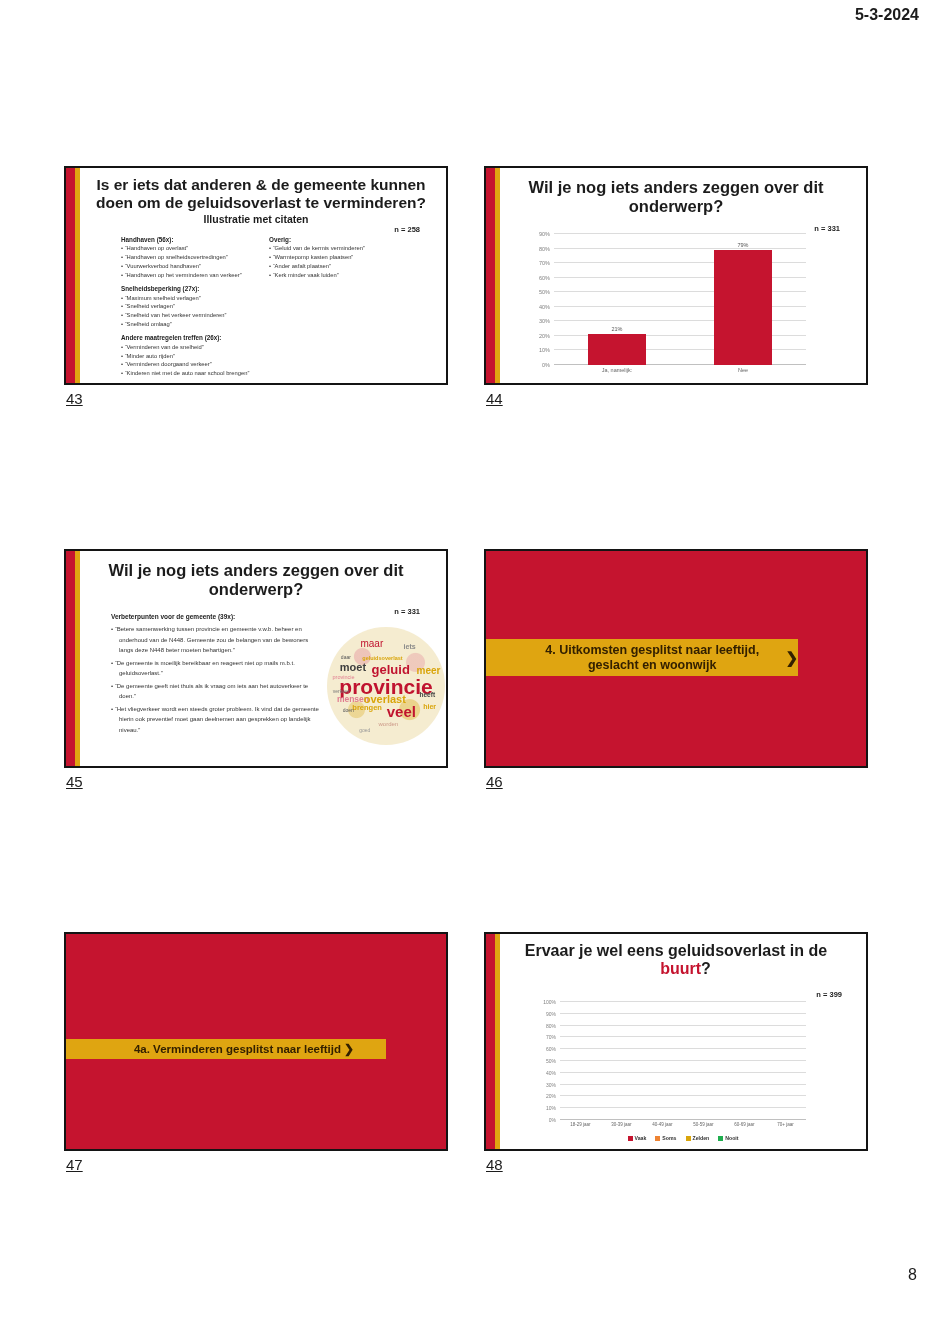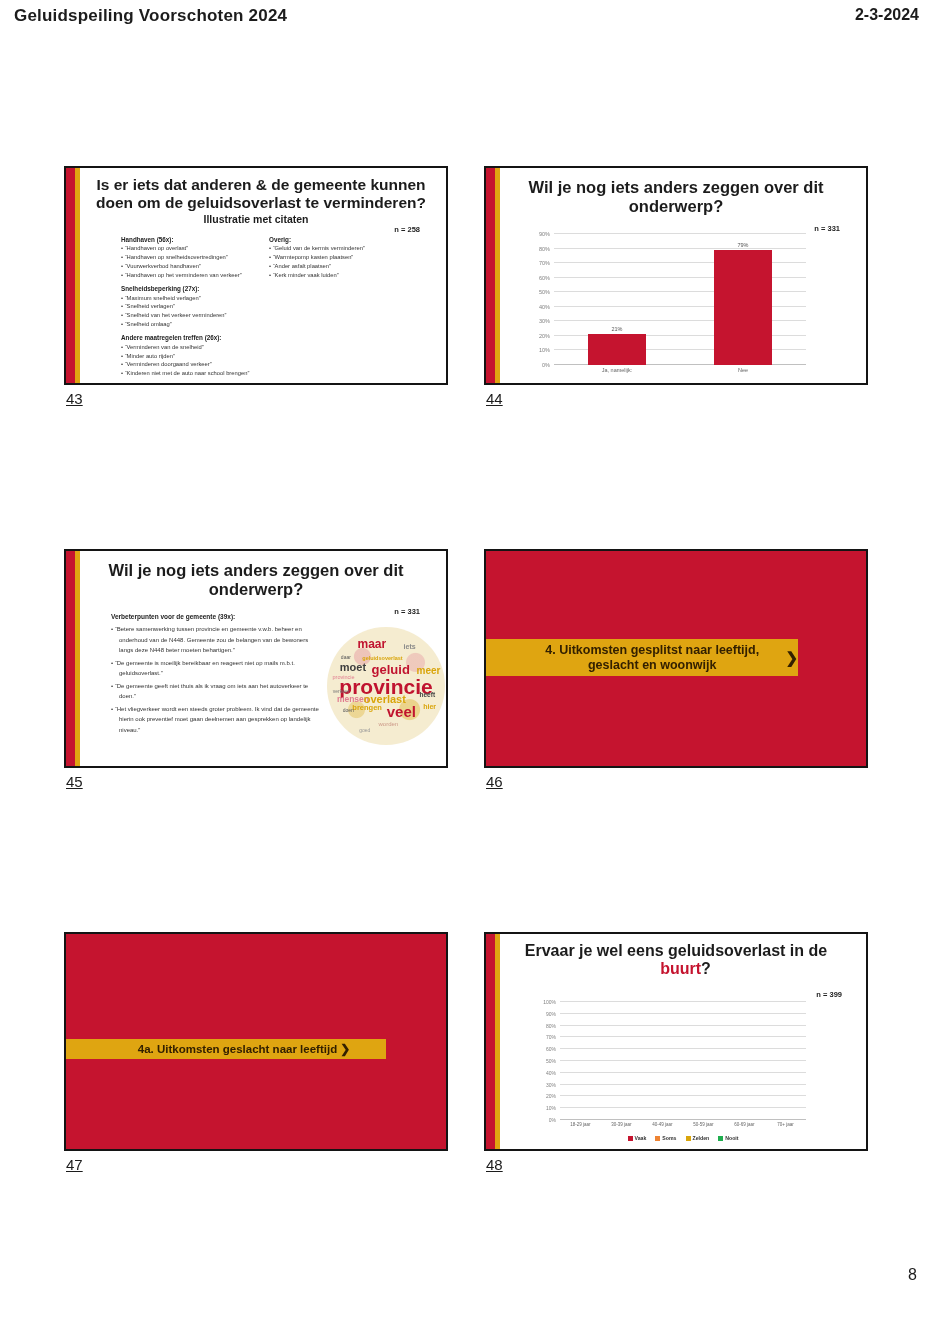--- a/index.html
+++ b/index.html
@@ -95,22 +95,21 @@
   #chart48 .xlabel{font-size:4.5px;}
   .chart-legend{grid-column:2;display:flex;justify-content:center;align-items:center;gap:9px;}
   .legend-item{display:flex;align-items:center;gap:2px;font-size:5.2px;color:#333;font-weight:600;}
   .legend-swatch{width:5px;height:5px;display:inline-block;}
 </style>
 </head>
 <body>
 
 <div class="page">
 
-  <div class="hdr-title">Geluidspeiling Voorschoten 2024</div>
-  <div class="hdr-date">2-3-2024</div>
+  <div class="hdr-date">5-3-2024</div>
 
   <div class="slide" id="s43">
     <div class="stripe-red"></div>
     <div class="stripe-gold"></div>
     <div class="slide-title">Is er iets dat anderen &amp; de gemeente kunnen doen om de geluidsoverlast te verminderen?</div>
     <div class="subtitle">Illustratie met citaten</div>
     <div class="n-label">n = 258</div>
     <div class="cols43">
       <div class="col-l" id="s43colL">
           <div class="quote-group">
@@ -202,21 +201,21 @@
     <div class="slide-title">Wil je nog iets anders zeggen over dit onderwerp?</div>
     <div class="n-label">n = 331</div>
     <div class="heading45">Verbeterpunten voor de gemeente (39x):</div>
     <div class="quotes45" id="s45quotes">
         <div class="quote-item">•  “Betere samenwerking tussen provincie en gemeente v.w.b. beheer en onderhoud van de N448. Gemeente zou de belangen van de bewoners langs deze N448 beter moeten behartigen.”</div>
         <div class="quote-item">•  “De gemeente is moeilijk bereikbaar en reageert niet op mails m.b.t. geluidsoverlast.”</div>
         <div class="quote-item">•  “De gemeente geeft niet thuis als ik vraag om iets aan het autoverkeer te doen.”</div>
         <div class="quote-item">•  “Het vliegverkeer wordt een steeds groter probleem. Ik vind dat de gemeente hierin ook preventief moet gaan deelnemen aan gesprekken op landelijk niveau.”</div>
       </div>
     <div class="cloud" id="s45cloud">
-        <span class="cloud-word" style="left: 38%; top: 14%; font-size: 12px; color: rgb(192, 19, 47); font-weight: 700;">maar</span>
+        <span class="cloud-word" style="left: 38%; top: 14%; font-size: 10px; color: rgb(192, 19, 47); font-weight: 400;">maar</span>
         <span class="cloud-word" style="left: 70%; top: 16%; font-size: 7px; color: rgb(138, 138, 138); font-weight: 600;">iets</span>
         <span class="cloud-word" style="left: 16%; top: 25%; font-size: 5px; color: rgb(85, 85, 85); font-weight: 400;">daar</span>
         <span class="cloud-word" style="left: 47%; top: 27%; font-size: 5.5px; color: rgb(217, 165, 11); font-weight: 600;">geluidsoverlast</span>
         <span class="cloud-word" style="left: 22%; top: 34%; font-size: 11px; color: rgb(63, 63, 63); font-weight: 700;">moet</span>
         <span class="cloud-word" style="left: 54%; top: 36%; font-size: 13px; color: rgb(192, 19, 47); font-weight: 700;">geluid</span>
         <span class="cloud-word" style="left: 86%; top: 37%; font-size: 10px; color: rgb(217, 165, 11); font-weight: 600;">meer</span>
         <span class="cloud-word" style="left: 14%; top: 43%; font-size: 5.5px; color: rgb(224, 123, 143); font-weight: 400;">provincie</span>
         <span class="cloud-word" style="left: 50%; top: 50%; font-size: 21px; color: rgb(192, 19, 47); font-weight: 700;">provincie</span>
         <span class="cloud-word" style="left: 12%; top: 54%; font-size: 5px; color: rgb(119, 119, 119); font-weight: 400;">verkeer</span>
         <span class="cloud-word" style="left: 22%; top: 61%; font-size: 8.5px; color: rgb(224, 123, 143); font-weight: 600;">mensen</span>
@@ -235,21 +234,21 @@
   <div class="slide red" id="s46">
     <div class="banner">
       <div class="banner-text">4. Uitkomsten gesplitst naar leeftijd, geslacht en woonwijk</div>
       <div class="chevron">❯</div>
     </div>
   </div>
   <div class="slide-num" id="n46">46</div>
 
   <div class="slide red" id="s47">
     <div class="banner">
-      <div class="banner-text">4a. Uitkomsten geslacht naar leeftijd</div>
+      <div class="banner-text">4a. Verminderen gesplitst naar leeftijd</div>
       <div class="chevron">❯</div>
     </div>
   </div>
   <div class="slide-num" id="n47">47</div>
 
   <div class="slide" id="s48">
     <div class="stripe-red"></div>
     <div class="stripe-gold"></div>
     <div class="slide-title"><span>Ervaar je wel eens geluidsoverlast in de </span><span class="title-red">buurt</span><span>?</span></div>
     <div class="n-label">n = 399</div>

